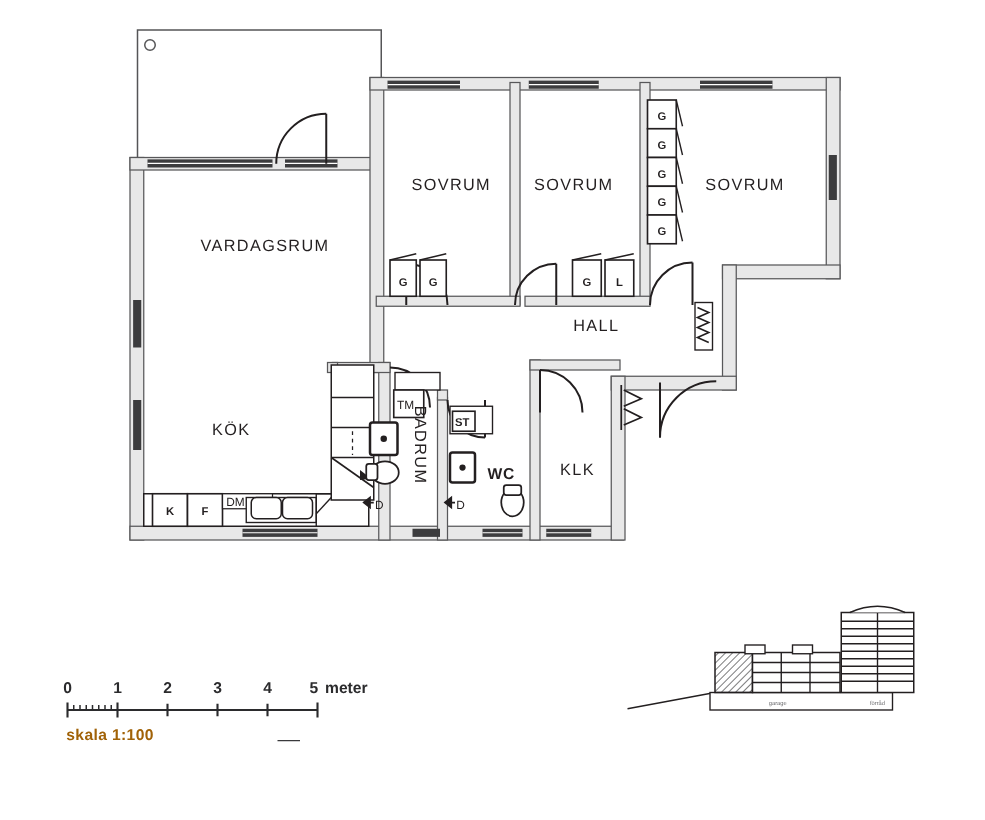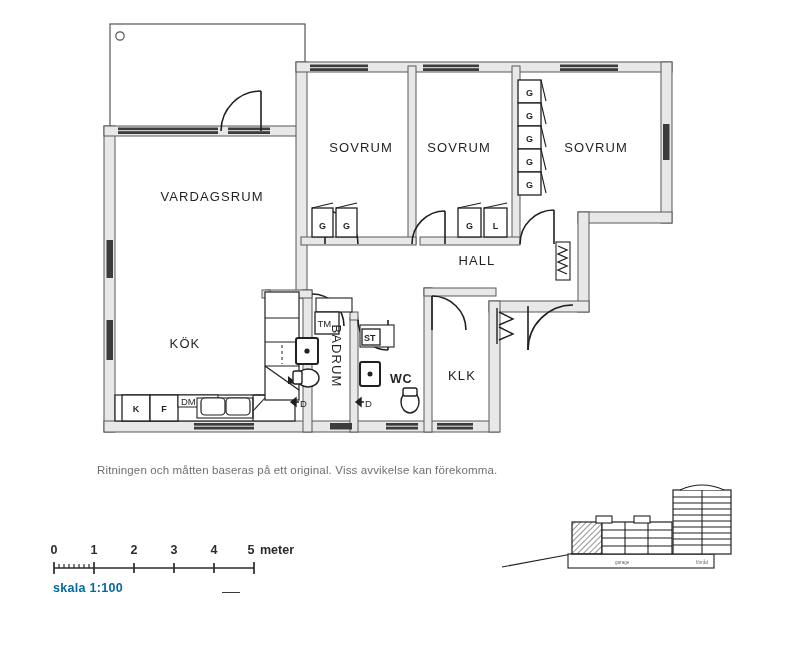--- a/index.html
+++ b/index.html
@@ -28,21 +28,21 @@
   }
   .disclaimer{
     position:absolute;left:97px;top:464px;
     font-size:11.5px;color:#6f6f72;letter-spacing:.15px;white-space:nowrap;
   }
   .scale-wrap{position:absolute;left:48px;top:536px;width:260px;height:70px;}
   .scale-num{font-size:12.5px;font-weight:bold;fill:#2b2b2d;}
   .scale-meter{font-size:12.5px;font-weight:bold;fill:#2b2b2d;}
   .scale-caption{
     position:absolute;left:53px;top:581px;
-    font-size:12.5px;font-weight:bold;color:#0369a1;letter-spacing:.3px;
+    font-size:12.5px;font-weight:bold;color:#a16207;letter-spacing:.3px;
   }
   .bld-label{font-size:4.6px;fill:#6d6d70;font-family:"Liberation Sans",sans-serif;}
   .stray{position:absolute;left:222px;top:592px;width:18px;height:0;border-top:1.4px solid #3a3a3c;}
 </style>
 </head>
 <body>
 
 <div id="plan-root">
 
   <svg class="svg-layer" width="788" height="460" viewBox="0 0 788 460">
@@ -274,21 +274,20 @@
     <text class="room-label" x="361" y="152" text-anchor="middle">SOVRUM</text>
     <text class="room-label" x="459" y="152" text-anchor="middle">SOVRUM</text>
     <text class="room-label" x="596" y="152" text-anchor="middle">SOVRUM</text>
     <text class="room-label" x="477" y="265" text-anchor="middle">HALL</text>
     <text class="room-label" x="185" y="348" text-anchor="middle">KÖK</text>
     <text class="room-label" x="332" y="356" text-anchor="middle" transform="rotate(90 332 356)">BADRUM</text>
     <text class="wc-label" x="401" y="383" text-anchor="middle">WC</text>
     <text class="room-label" x="462" y="380" text-anchor="middle">KLK</text>
   </svg>
 
-  <div class="disclaimer">Ritningen och måtten baseras på ett original. Viss avvikelse kan förekomma.</div>
 
   <div class="scale-wrap">
     <svg width="260" height="50" viewBox="0 0 260 50">
       <g stroke="#2b2b2d" stroke-width="1.7" fill="none">
         <line x1="6" y1="32" x2="206" y2="32"></line>
         <line x1="6" y1="26" x2="6" y2="38"></line>
         <line x1="46" y1="26" x2="46" y2="38"></line>
         <line x1="86" y1="27" x2="86" y2="37"></line>
         <line x1="126" y1="27" x2="126" y2="37"></line>
         <line x1="166" y1="27" x2="166" y2="37"></line>

